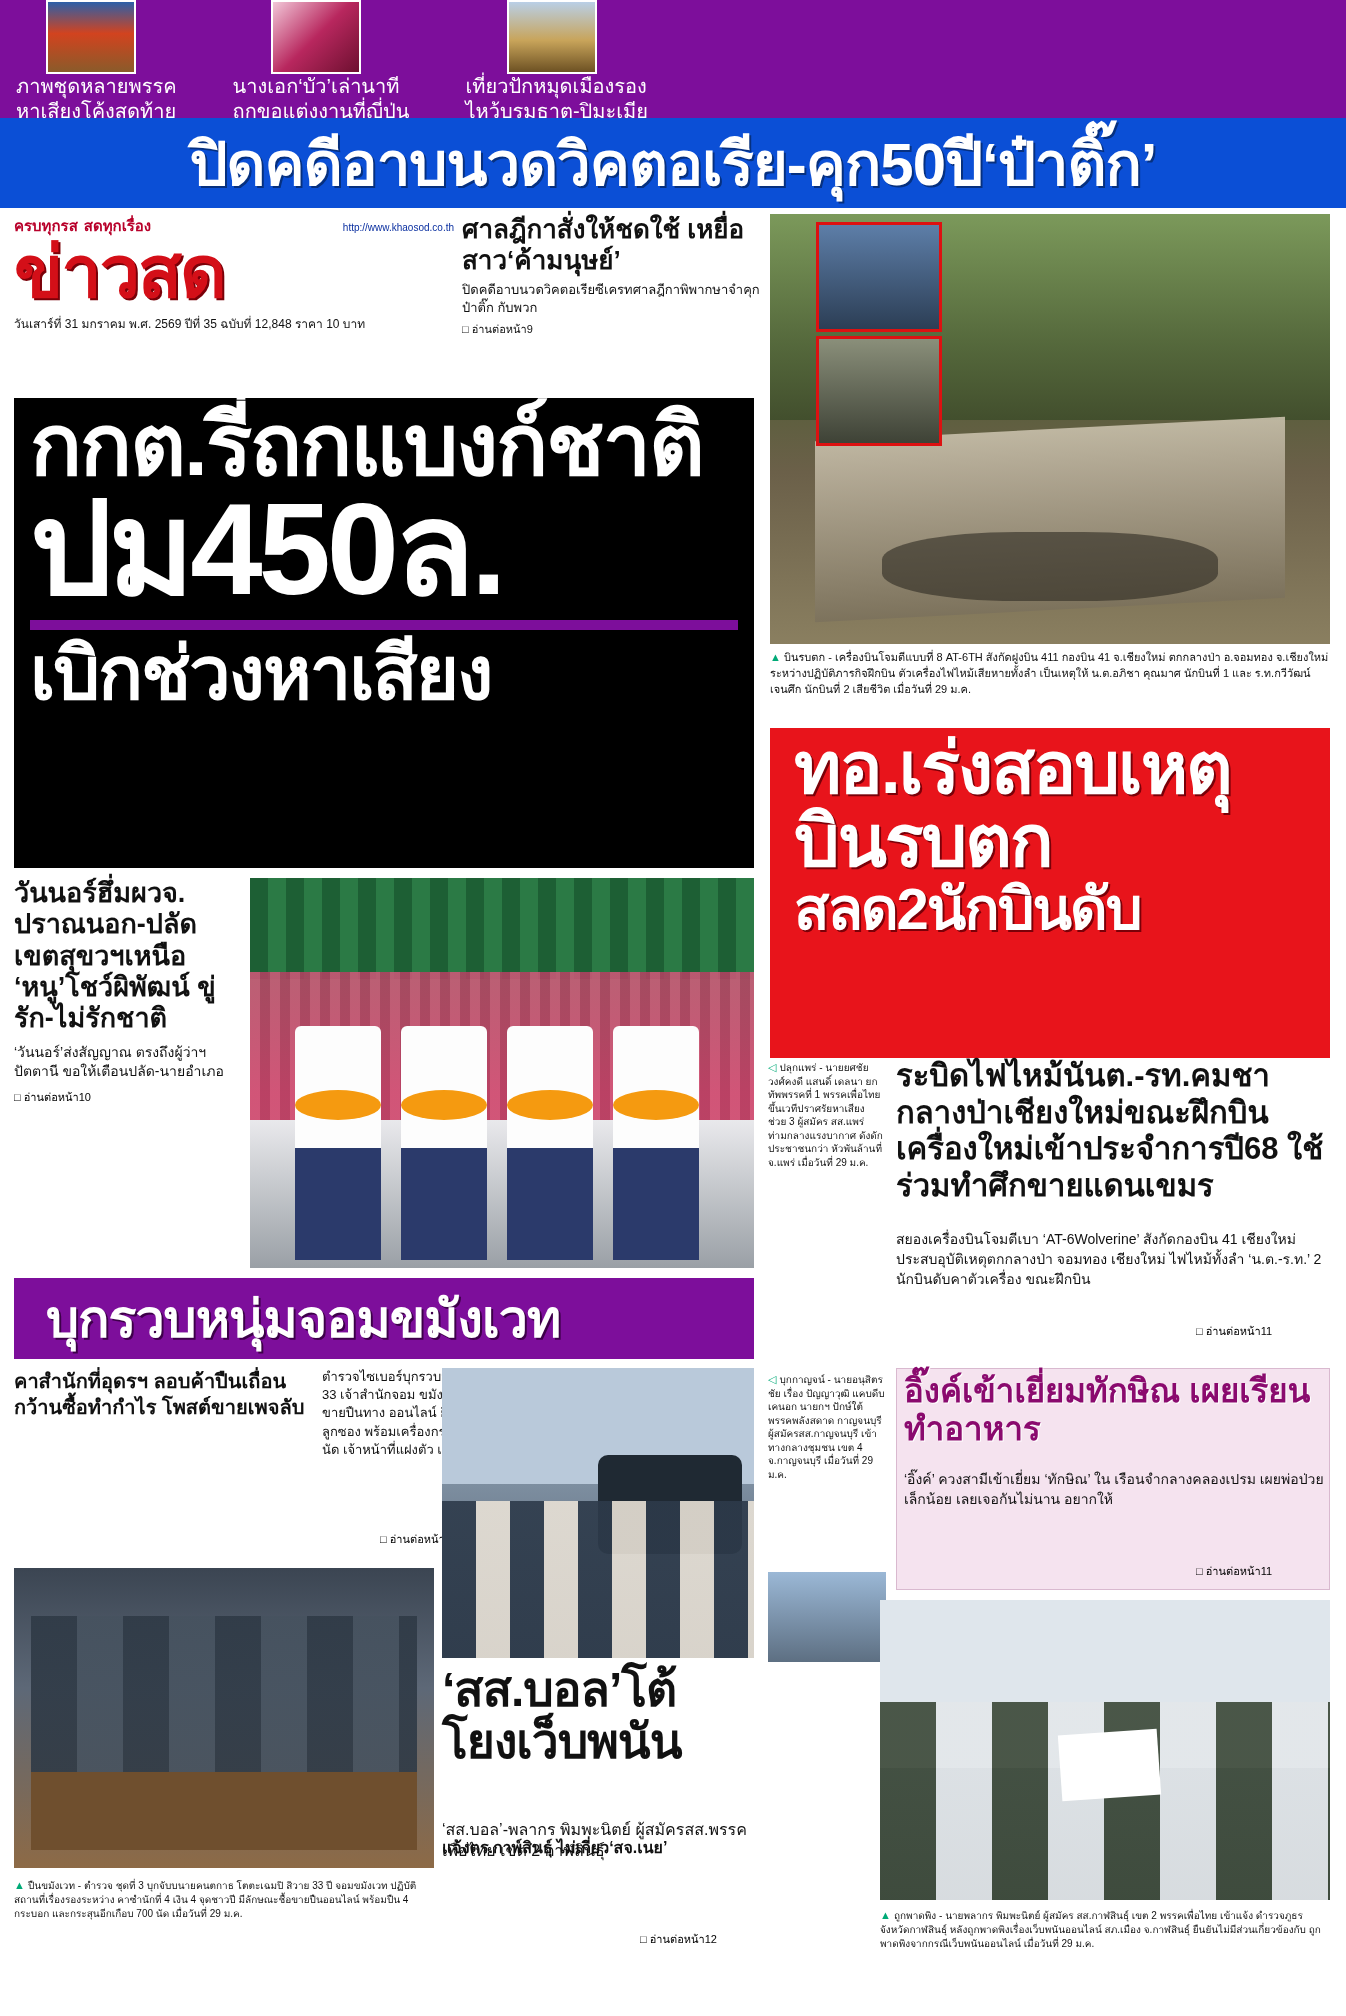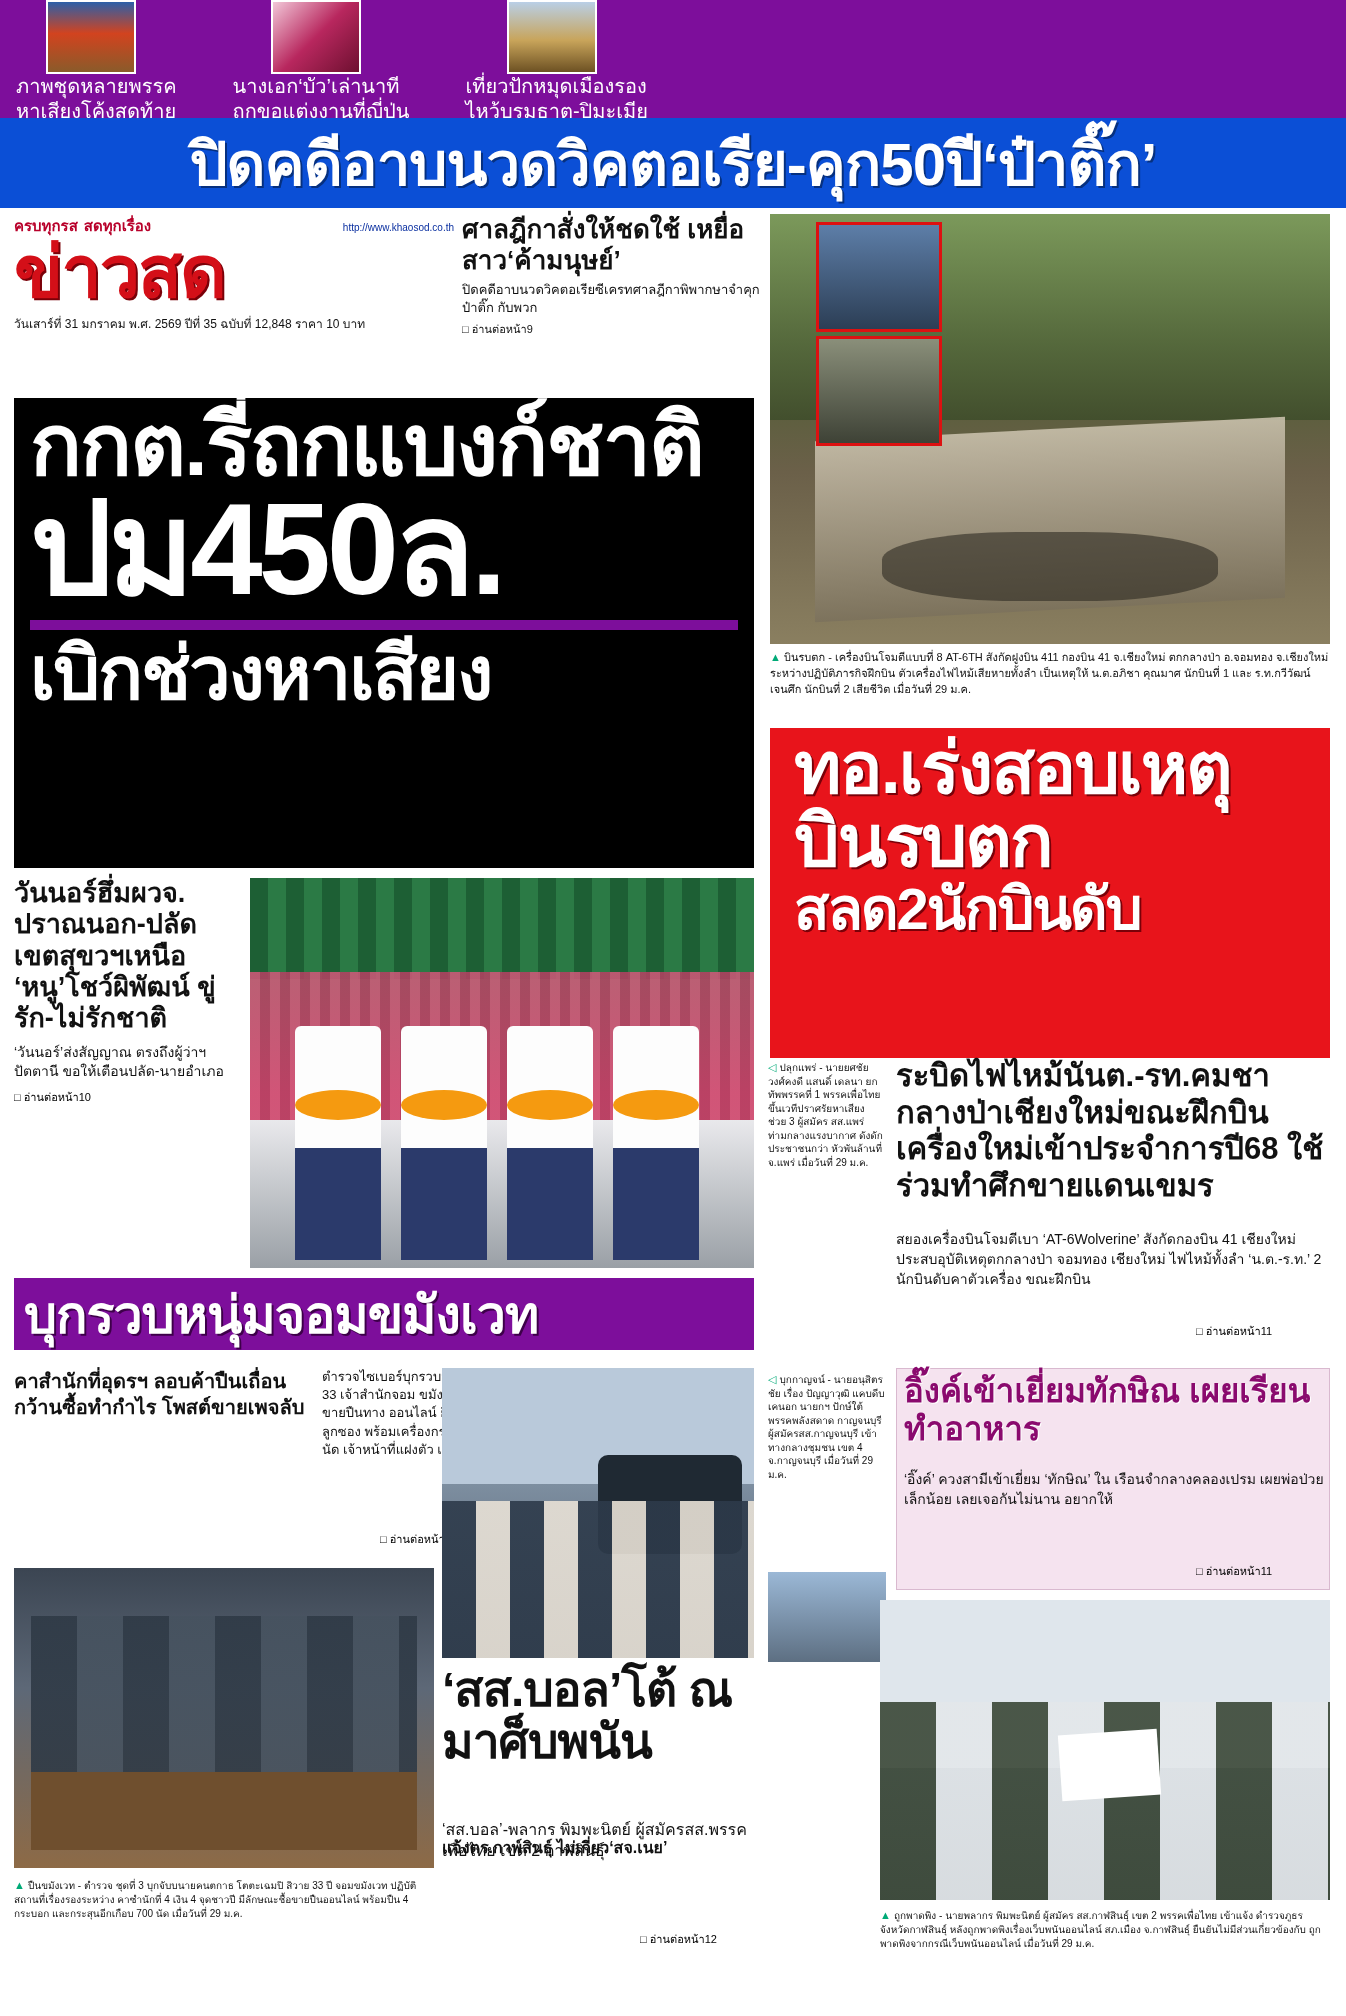--- a/index.html
+++ b/index.html
@@ -133,22 +133,22 @@
     font-size:31px; font-weight:bold; color:#111; line-height:1.18;
   }
   .fire-body {
     position:absolute; left:896px; top:1230px; width:434px;
     font-size:14px; line-height:1.42; color:#111;
   }
   .fire-more { position:absolute; left:1196px; top:1322px; font-size:11px; }
 
   
   .purple-bar {
-    position:absolute; left:14px; top:1278px; width:740px; height:72px;
-    background:#7d0e9b; display:flex; align-items:center; padding-left:10px;
+    position:absolute; left:14px; top:1278px; width:740px; height:81px;
+    background:#7d0e9b; display:flex; align-items:center; padding-left:32px;
   }
   .purple-bar span { color:#fff; font-size:52px; font-weight:bold; letter-spacing:-1px;
     text-shadow:2px 2px 0 #3d0049; }
 
   
   .gun-left { position:absolute; left:14px; top:1368px; width:300px;
     font-size:20px; font-weight:bold; line-height:1.32; color:#111; }
   .gun-right { position:absolute; left:322px; top:1368px; width:200px;
     font-size:13px; line-height:1.4; color:#111; }
   .gun-more { position:absolute; left:380px; top:1530px; font-size:11px; }
@@ -357,21 +357,21 @@
     <div class="men"></div>
     <div class="tbl"></div>
   </div>
 
   <div class="selfie-photo">
     <div class="sky"></div>
     <div class="car"></div>
     <div class="ppl"></div>
   </div>
 
-  <div class="ball-head">‘สส.บอล’โต้ ณมาศ็บพนัน</div>
+  <div class="ball-head">‘สส.บอล’โต้ โยงเว็บพนัน</div>
   <div class="ball-body">แจ้งตร.กาพ์สินธุ์ ไม่เกี่ยว‘สจ.เนย’</div>
   <div class="ball-more">
     <span>□ </span><span>อ่านต่อหน้า12</span>
   </div>
 
   <div class="pink-box"></div>
   <div class="pink-head">อิ๊งค์เข้าเยี่ยมทักษิณ เผยเรียนทำอาหาร</div>
   <div class="pink-body">‘อิ๊งค์’ ควงสามีเข้าเยี่ยม ‘ทักษิณ’ ใน เรือนจำกลางคลองเปรม เผยพ่อป่วยเล็กน้อย เลยเจอกันไม่นาน อยากให้</div>
   <div class="pink-more">
     <span>□ </span><span>อ่านต่อหน้า11</span>

